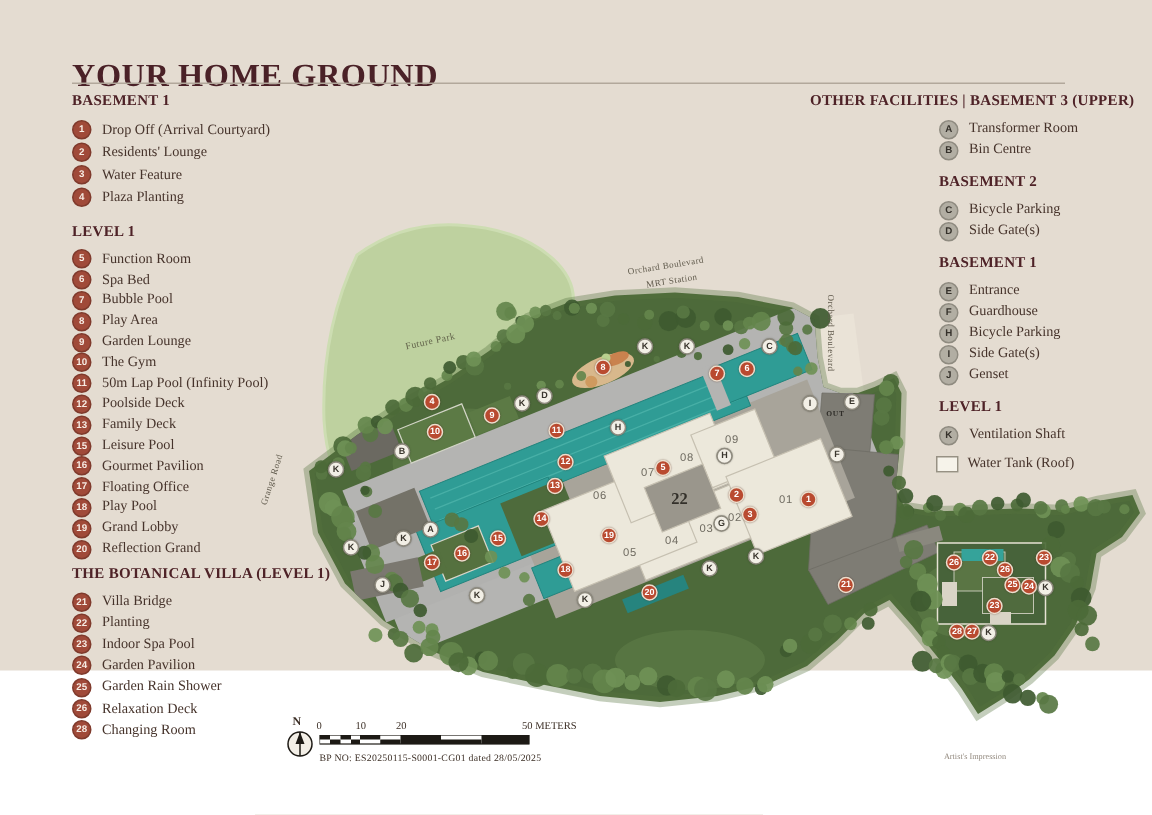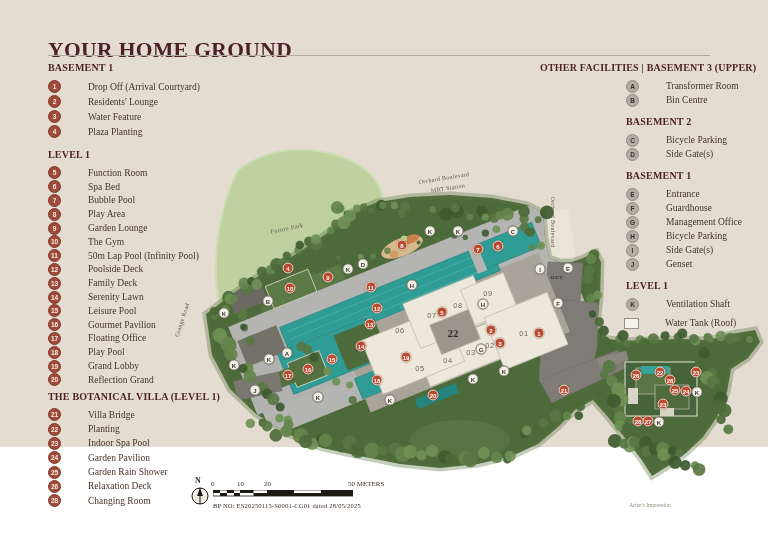--- a/index.html
+++ b/index.html
@@ -6,21 +6,21 @@
   #stage{position:relative;width:768px;height:447px;background:#e4dcd1;font-family:"Liberation Serif",serif;}
   #site-svg{position:absolute;left:0;top:0;z-index:0;}
   #map-overlay{position:absolute;left:0;top:0;width:768px;height:543px;z-index:2;}
   #title{position:absolute;left:48px;top:24px;font:bold 21.5px "Liberation Serif",serif;color:#4a2127;letter-spacing:.4px;z-index:3;}
   #rule{position:absolute;left:48px;top:55px;width:662px;border-top:1px solid #b2a89b;z-index:3;}
   #legend-left{position:absolute;left:48px;top:62px;z-index:3;}
   #legend-right{position:absolute;left:540px;top:62px;z-index:3;}
   .lsec{margin-bottom:10px;}
   #legend-left .lsec:nth-child(2){margin-bottom:4px;}
   .lhead{font:bold 10px "Liberation Serif",serif;color:#4e2227;letter-spacing:.2px;margin-bottom:6px;white-space:nowrap;}
-  .lrow{display:flex;align-items:center;gap:20px;}
+  .lrow{display:flex;align-items:center;}
   #legend-left .lsec:nth-child(1) .lrow{height:15px;}
   #legend-left .lsec:nth-child(2) .lrow{height:13.8px;}
   #legend-left .lsec:nth-child(3) .lrow{height:14.3px;}
   #legend-right .lrow{height:14px;}
   .rcol{margin-left:86px;}
   .sub{margin-top:9px;}
   .wtrow{margin-top:5px;align-items:center;}
   .wt-swatch{width:13px;height:9px;background:#f6f3ea;border:1px solid #979184;margin-right:6px;margin-left:-2px;flex:none;}
   .badge{width:11px;height:11px;border-radius:50%;display:flex;align-items:center;justify-content:center;margin-right:7px;flex:none;font:bold 6.5px "Liberation Sans",sans-serif;}
   .bnum{background:#a04a39;color:#f7ece4;border:1px solid #7f3a2c;}
@@ -378,24 +378,20 @@
         </div>
         <div class="lrow">
           <span class="badge bnum">12</span>
           <span class="ltext">Poolside Deck</span>
         </div>
         <div class="lrow">
           <span class="badge bnum">13</span>
           <span class="ltext">Family Deck</span>
         </div>
         <div class="lrow">
-          <span class="badge bnum">14</span>
-          <span class="ltext">Serenity Lawn</span>
-        </div>
-        <div class="lrow">
           <span class="badge bnum">15</span>
           <span class="ltext">Leisure Pool</span>
         </div>
         <div class="lrow">
           <span class="badge bnum">16</span>
           <span class="ltext">Gourmet Pavilion</span>
         </div>
         <div class="lrow">
           <span class="badge bnum">17</span>
           <span class="ltext">Floating Office</span>
@@ -466,24 +462,20 @@
           <span class="ltext">Side Gate(s)</span>
         </div>
         <div class="lhead sub">BASEMENT 1</div>
         <div class="lrow">
           <span class="badge blet">E</span>
           <span class="ltext">Entrance</span>
         </div>
         <div class="lrow">
           <span class="badge blet">F</span>
           <span class="ltext">Guardhouse</span>
-        </div>
-        <div class="lrow">
-          <span class="badge blet">G</span>
-          <span class="ltext">Management Office</span>
         </div>
         <div class="lrow">
           <span class="badge blet">H</span>
           <span class="ltext">Bicycle Parking</span>
         </div>
         <div class="lrow">
           <span class="badge blet">I</span>
           <span class="ltext">Side Gate(s)</span>
         </div>
         <div class="lrow">

